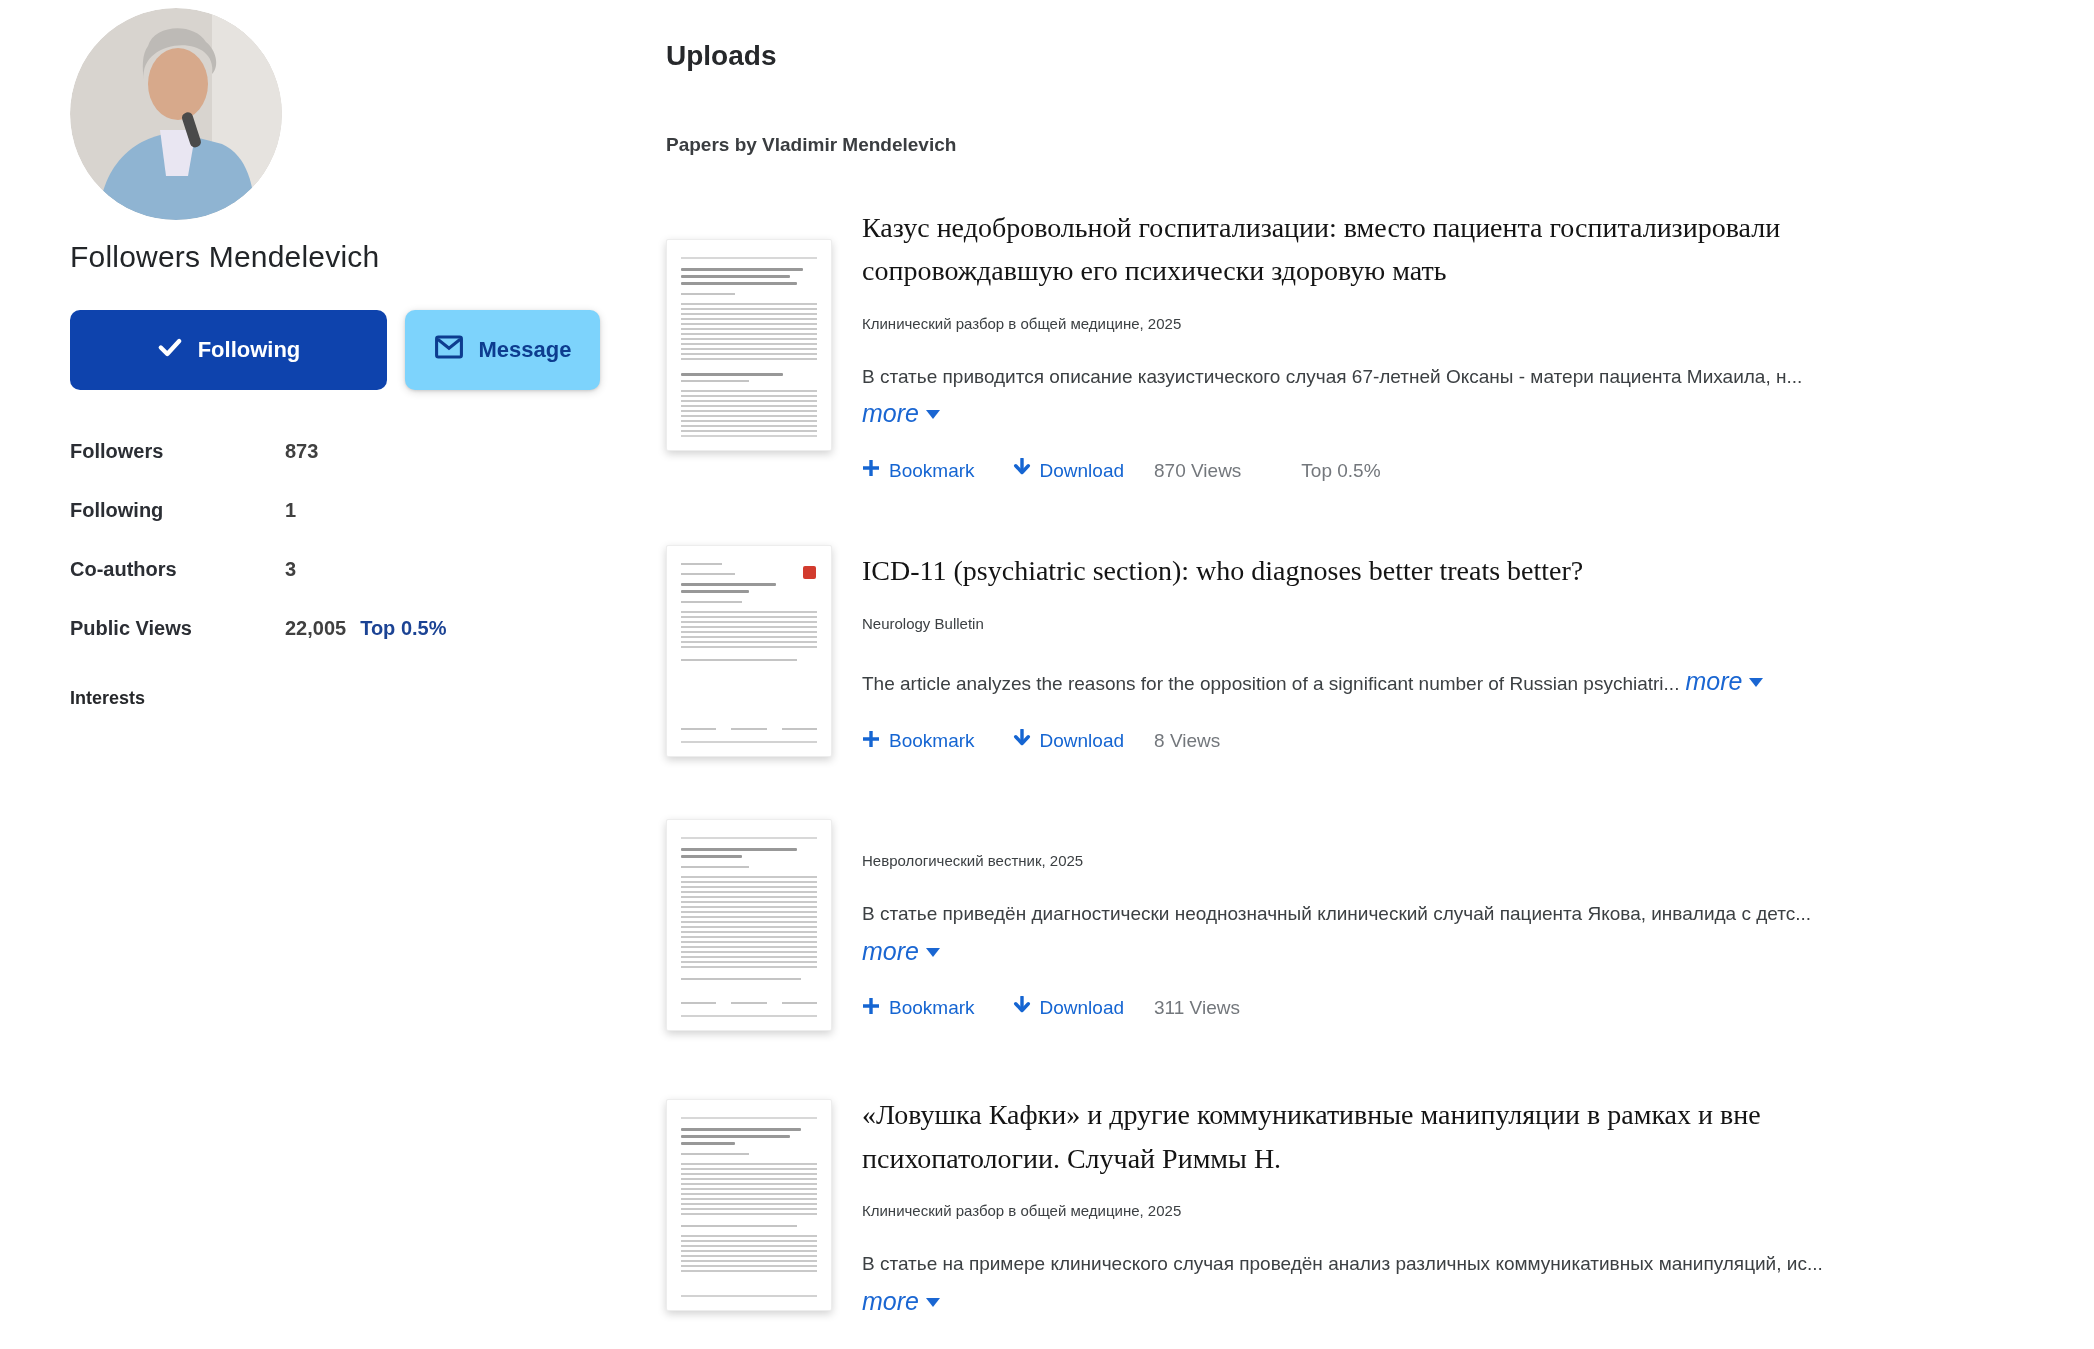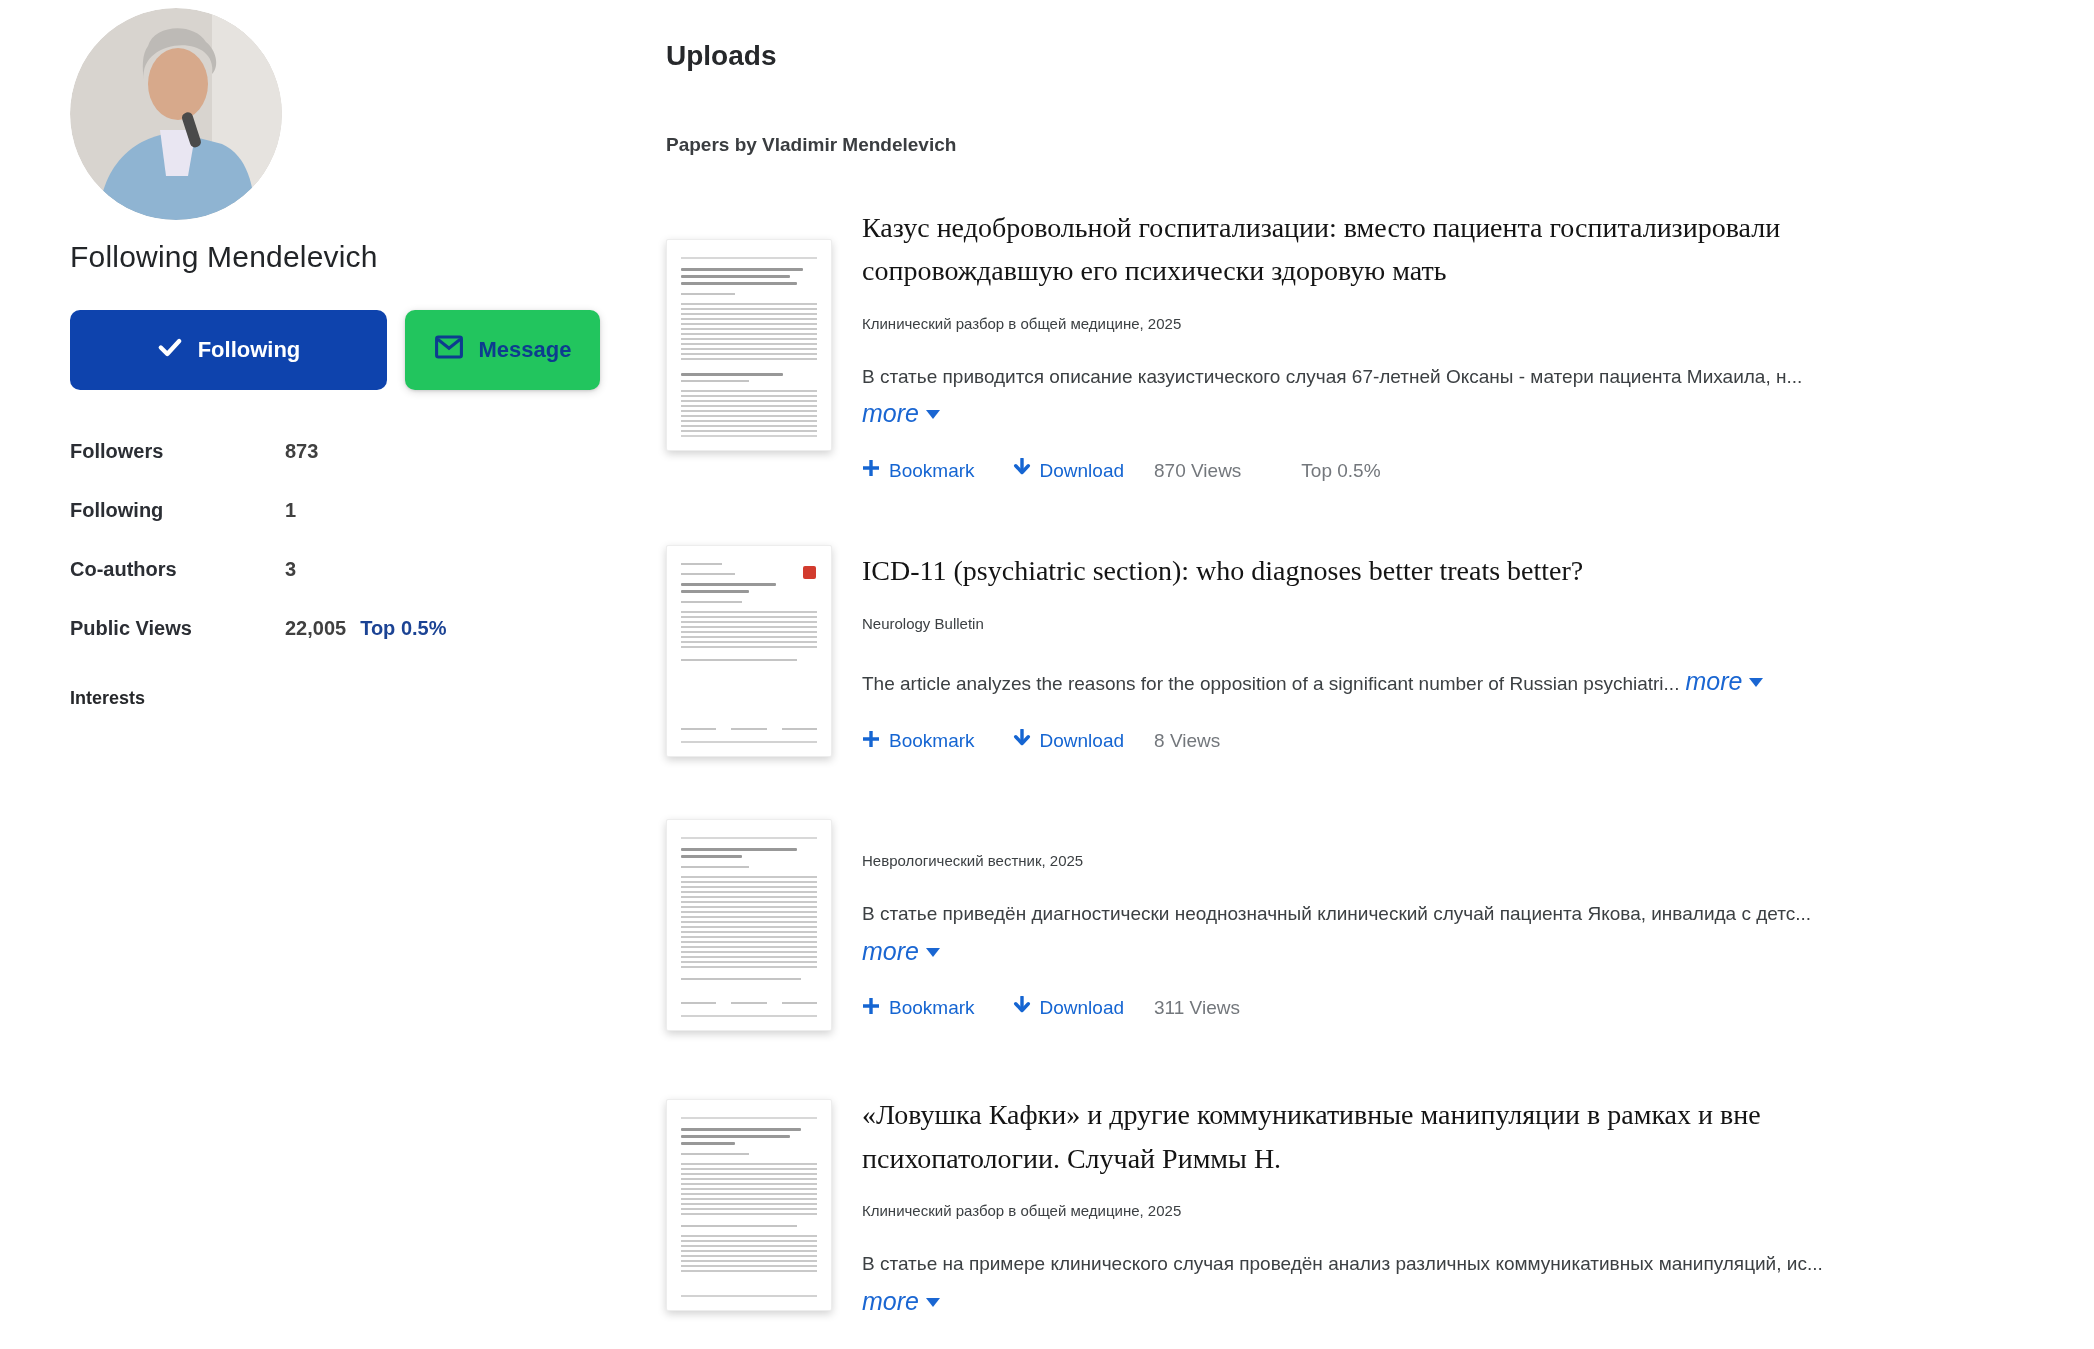--- a/index.html
+++ b/index.html
@@ -13,21 +13,21 @@
 
   
   .left { width:600px; flex-shrink:0; padding:8px 0 0 70px; }
   .avatar { width:212px; height:212px; border-radius:50%; overflow:hidden; display:block; }
   .profile-name { margin-top:20px; font-size:30px; font-weight:400; color:#222528; letter-spacing:.2px; }
   .btn-row { display:flex; gap:18px; margin-top:36px; }
   .btn { display:flex; align-items:center; justify-content:center; gap:15px;
          height:80px; border:none; border-radius:10px; cursor:pointer;
          font-family:inherit; font-size:22px; font-weight:700; }
   .btn-follow { width:325px; background:#0e43ad; color:#ffffff; }
-  .btn-message { width:200px; background:#22c55e; color:#0d3c8f;
+  .btn-message { width:200px; background:#7dd3fc; color:#0d3c8f;
                  box-shadow:0 1px 3px rgba(0,0,0,.12), 0 2px 8px rgba(0,0,0,.14); }
   .stats { margin-top:50px; }
   .stat-row { display:flex; align-items:baseline; margin-bottom:36px; }
   .stat-label { width:215px; font-size:20px; font-weight:700; color:#2b2e34; }
   .stat-value { font-size:20px; font-weight:700; color:#404040; }
   .stat-badge { font-size:20px; font-weight:700; color:#1b4394; margin-left:14px; }
   .interests-heading { margin-top:48px; font-size:18px; font-weight:700; color:#26282b; }
 
   
   .right { flex:1; padding:40px 40px 0 66px; }
@@ -93,21 +93,21 @@
           <rect x="142" width="70" height="212" fill="#e6e3df"></rect>
           <path d="M28 212 C32 152 68 128 106 124 L152 136 C178 148 184 178 186 212 Z" fill="#8fb4d2"></path>
           <path d="M90 122 L126 122 L118 168 L96 168 Z" fill="#e9e6f2"></path>
           <ellipse cx="108" cy="76" rx="30" ry="36" fill="#d7a98b"></ellipse>
           <path d="M74 72 C68 30 148 24 142 66 C150 58 146 42 136 34 C124 14 84 16 78 38 C72 46 72 60 74 72 Z" fill="#bdbab6"></path>
           <rect x="116" y="104" width="11" height="36" rx="5" transform="rotate(-18 121 122)" fill="#4a4a4a"></rect>
         </g>
       </svg>
     </span>
 
-    <div class="profile-name">Following Mendelevich</div>
+    <div class="profile-name">Followers Mendelevich</div>
 
     <div class="btn-row">
       <button class="btn btn-follow">
         <span>
           <svg viewBox="0 0 24 24" width="26" height="26">
               <path d="M3.5 12.5 L9.5 18.5 L20.5 6.5" stroke="#ffffff" stroke-width="4" fill="none" stroke-linecap="round" stroke-linejoin="round"></path>
             </svg>
         </span>
         <span>Following</span>
       </button>

